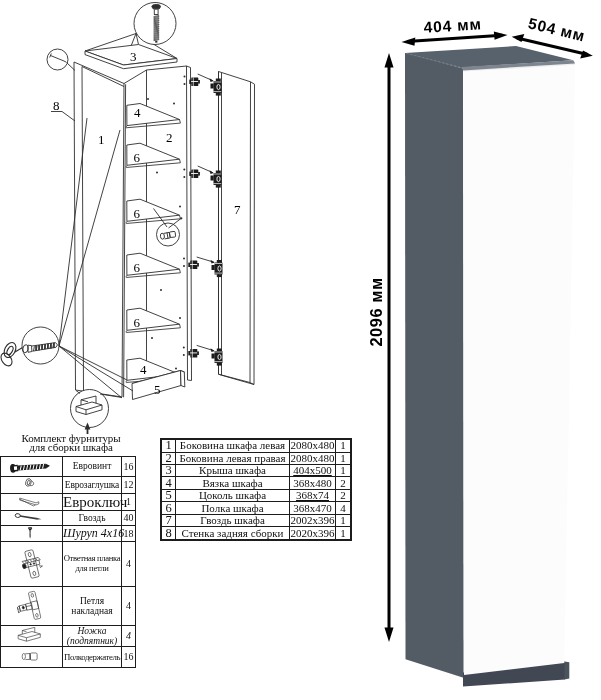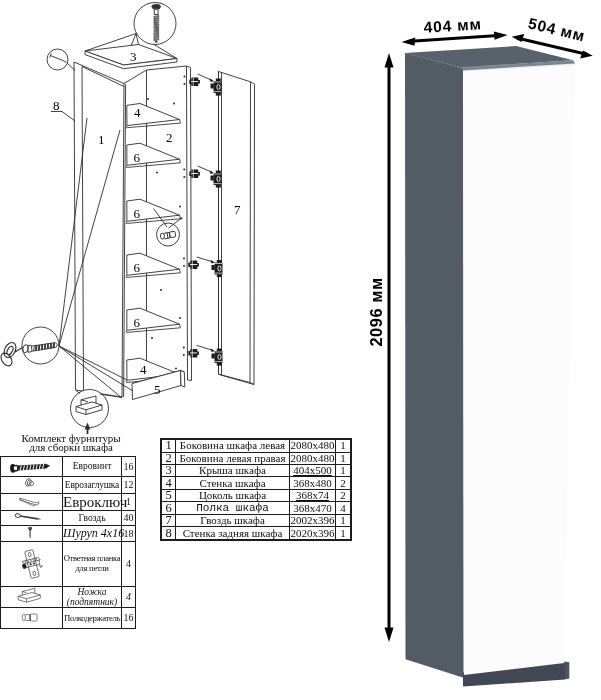--- a/index.html
+++ b/index.html
@@ -423,45 +423,45 @@
           <td style="width:14px;">1</td>
         </tr>
 <tr>
           <td style="width:13px;font-size:12.5px;line-height:11px;">3</td>
           <td style="width:113px;white-space:nowrap;overflow:hidden;">Крыша шкафа</td>
           <td style="width:45px;text-decoration:underline;">404x500</td>
           <td style="width:14px;">1</td>
         </tr>
 <tr>
           <td style="width:13px;font-size:12.5px;line-height:11px;">4</td>
-          <td style="width:113px;white-space:nowrap;overflow:hidden;">Стенка шкафа</td>
+          <td style="width:113px;white-space:nowrap;overflow:hidden;">Вязка шкафа</td>
           <td style="width:45px;">368x480</td>
           <td style="width:14px;">2</td>
         </tr>
 <tr>
           <td style="width:13px;font-size:12.5px;line-height:11px;">5</td>
           <td style="width:113px;white-space:nowrap;overflow:hidden;">Цоколь шкафа</td>
           <td style="width:45px;text-decoration:underline;">368x74</td>
           <td style="width:14px;">2</td>
         </tr>
 <tr>
           <td style="width:13px;font-size:12.5px;line-height:11px;">6</td>
-          <td style="width:113px;white-space:nowrap;overflow:hidden;font-family:Liberation Mono, monospace;">Полка шкафа</td>
+          <td style="width:113px;white-space:nowrap;overflow:hidden;">Полка шкафа</td>
           <td style="width:45px;">368x470</td>
           <td style="width:14px;">4</td>
         </tr>
 <tr>
           <td style="width:13px;font-size:12.5px;line-height:11px;">7</td>
           <td style="width:113px;white-space:nowrap;overflow:hidden;">Гвоздь шкафа</td>
           <td style="width:45px;">2002x396</td>
           <td style="width:14px;">1</td>
         </tr>
 <tr>
           <td style="width:13px;font-size:12.5px;line-height:11px;">8</td>
-          <td style="width:113px;white-space:nowrap;overflow:hidden;">Стенка задняя шкафа</td>
+          <td style="width:113px;white-space:nowrap;overflow:hidden;">Стенка задняя сборки</td>
           <td style="width:45px;margin-top:33px;">2020x396</td>
           <td style="width:14px;">1</td>
         </tr>
 </tbody>
     </table>
 
 <div id="hdr">Комплект фурнитуры<br>для сборки шкафа</div>
 
 <table class="tbl" id="hw" style="left:0;top:455.5px;width:133px;border:1.5px solid #1c1c1c;font-size:10px;table-layout:fixed;">
 <tbody>
@@ -568,20 +568,42 @@
                   <circle cx="3" cy="0" r="1.1" fill="#1c1c1c"></circle>
                   <path d="M9,5 L14,6.5 L10,8" fill="none"></path>
                   <path d="M-9,-6.8 L-7.5,-3.2 M-5,-6.8 L-3.5,-3.2 M-1,-6.8 L0.5,-3.2 M3,-6.8 L4.5,-3.2 M7,-6.8 L8.5,-3.2"></path>
                 </g>
               </g>
             </svg>
           </td>
           <td style="width:58px;font-size:8.6px;line-height:9.5px;letter-spacing:-0.3px;white-space:nowrap;">Ответная планка<br>для петли</td>
           <td style="width:13px;">4</td>
         </tr>
+<tr style="height:39px;">
+          <td style="width:61px;">
+            <svg width="56" height="33" viewBox="0 0 56 50" preserveAspectRatio="xMidYMid meet">
+              <g stroke="#2e2e2e" stroke-width="0.9" fill="none">
+                <g transform="translate(31,25) rotate(-13)">
+                  <rect x="-4" y="-21" width="10" height="42" rx="2"></rect>
+                  <ellipse cx="1" cy="-15.5" rx="1.8" ry="2.8"></ellipse>
+                  <ellipse cx="1" cy="15.5" rx="1.8" ry="2.8"></ellipse>
+                  <path d="M-4,-6 L6,-6 L6,6 L-4,6" fill="none"></path>
+                  <rect x="-12" y="-5" width="9" height="9.6"></rect>
+                  <path d="M-22,-4.5 L-12,-4.5 L-12,4 L-22,4 Z"></path>
+                  <path d="M-25,-3 L-22,-4.5 L-22,4 L-25,5.5 Z"></path>
+                  <path d="M-25,-3 L-25,1 M-25,5.5 L-25,3.5"></path>
+                  <ellipse cx="-16.5" cy="-0.5" rx="1.6" ry="2" fill="#1c1c1c"></ellipse>
+                  <path d="M-12,-1 L-3,-1" fill="none"></path>
+                </g>
+              </g>
+            </svg>
+          </td>
+          <td style="width:58px;font-size:9.5px;line-height:10px;white-space:nowrap;">Петля<br>накладная</td>
+          <td style="width:13px;">4</td>
+        </tr>
 <tr style="height:21px;font-style:italic;">
           <td style="width:61px;">
             <svg width="56" height="18" viewBox="0 0 56 26" preserveAspectRatio="xMidYMid meet">
               <g stroke="#2e2e2e" stroke-width="0.9" fill="none">
                 <path d="M8,12 L28,6.5 L40,10 L20,15.5 Z"></path>
                 <path d="M8,12 L8,17 L20,20.5 L20,15.5"></path>
                 <path d="M20,20.5 L40,15 L40,10"></path>
                 <path d="M14,10.3 L14,5 L32,0.5 L32,8"></path>
                 <path d="M14,5 L20,6.8"></path>
               </g>

